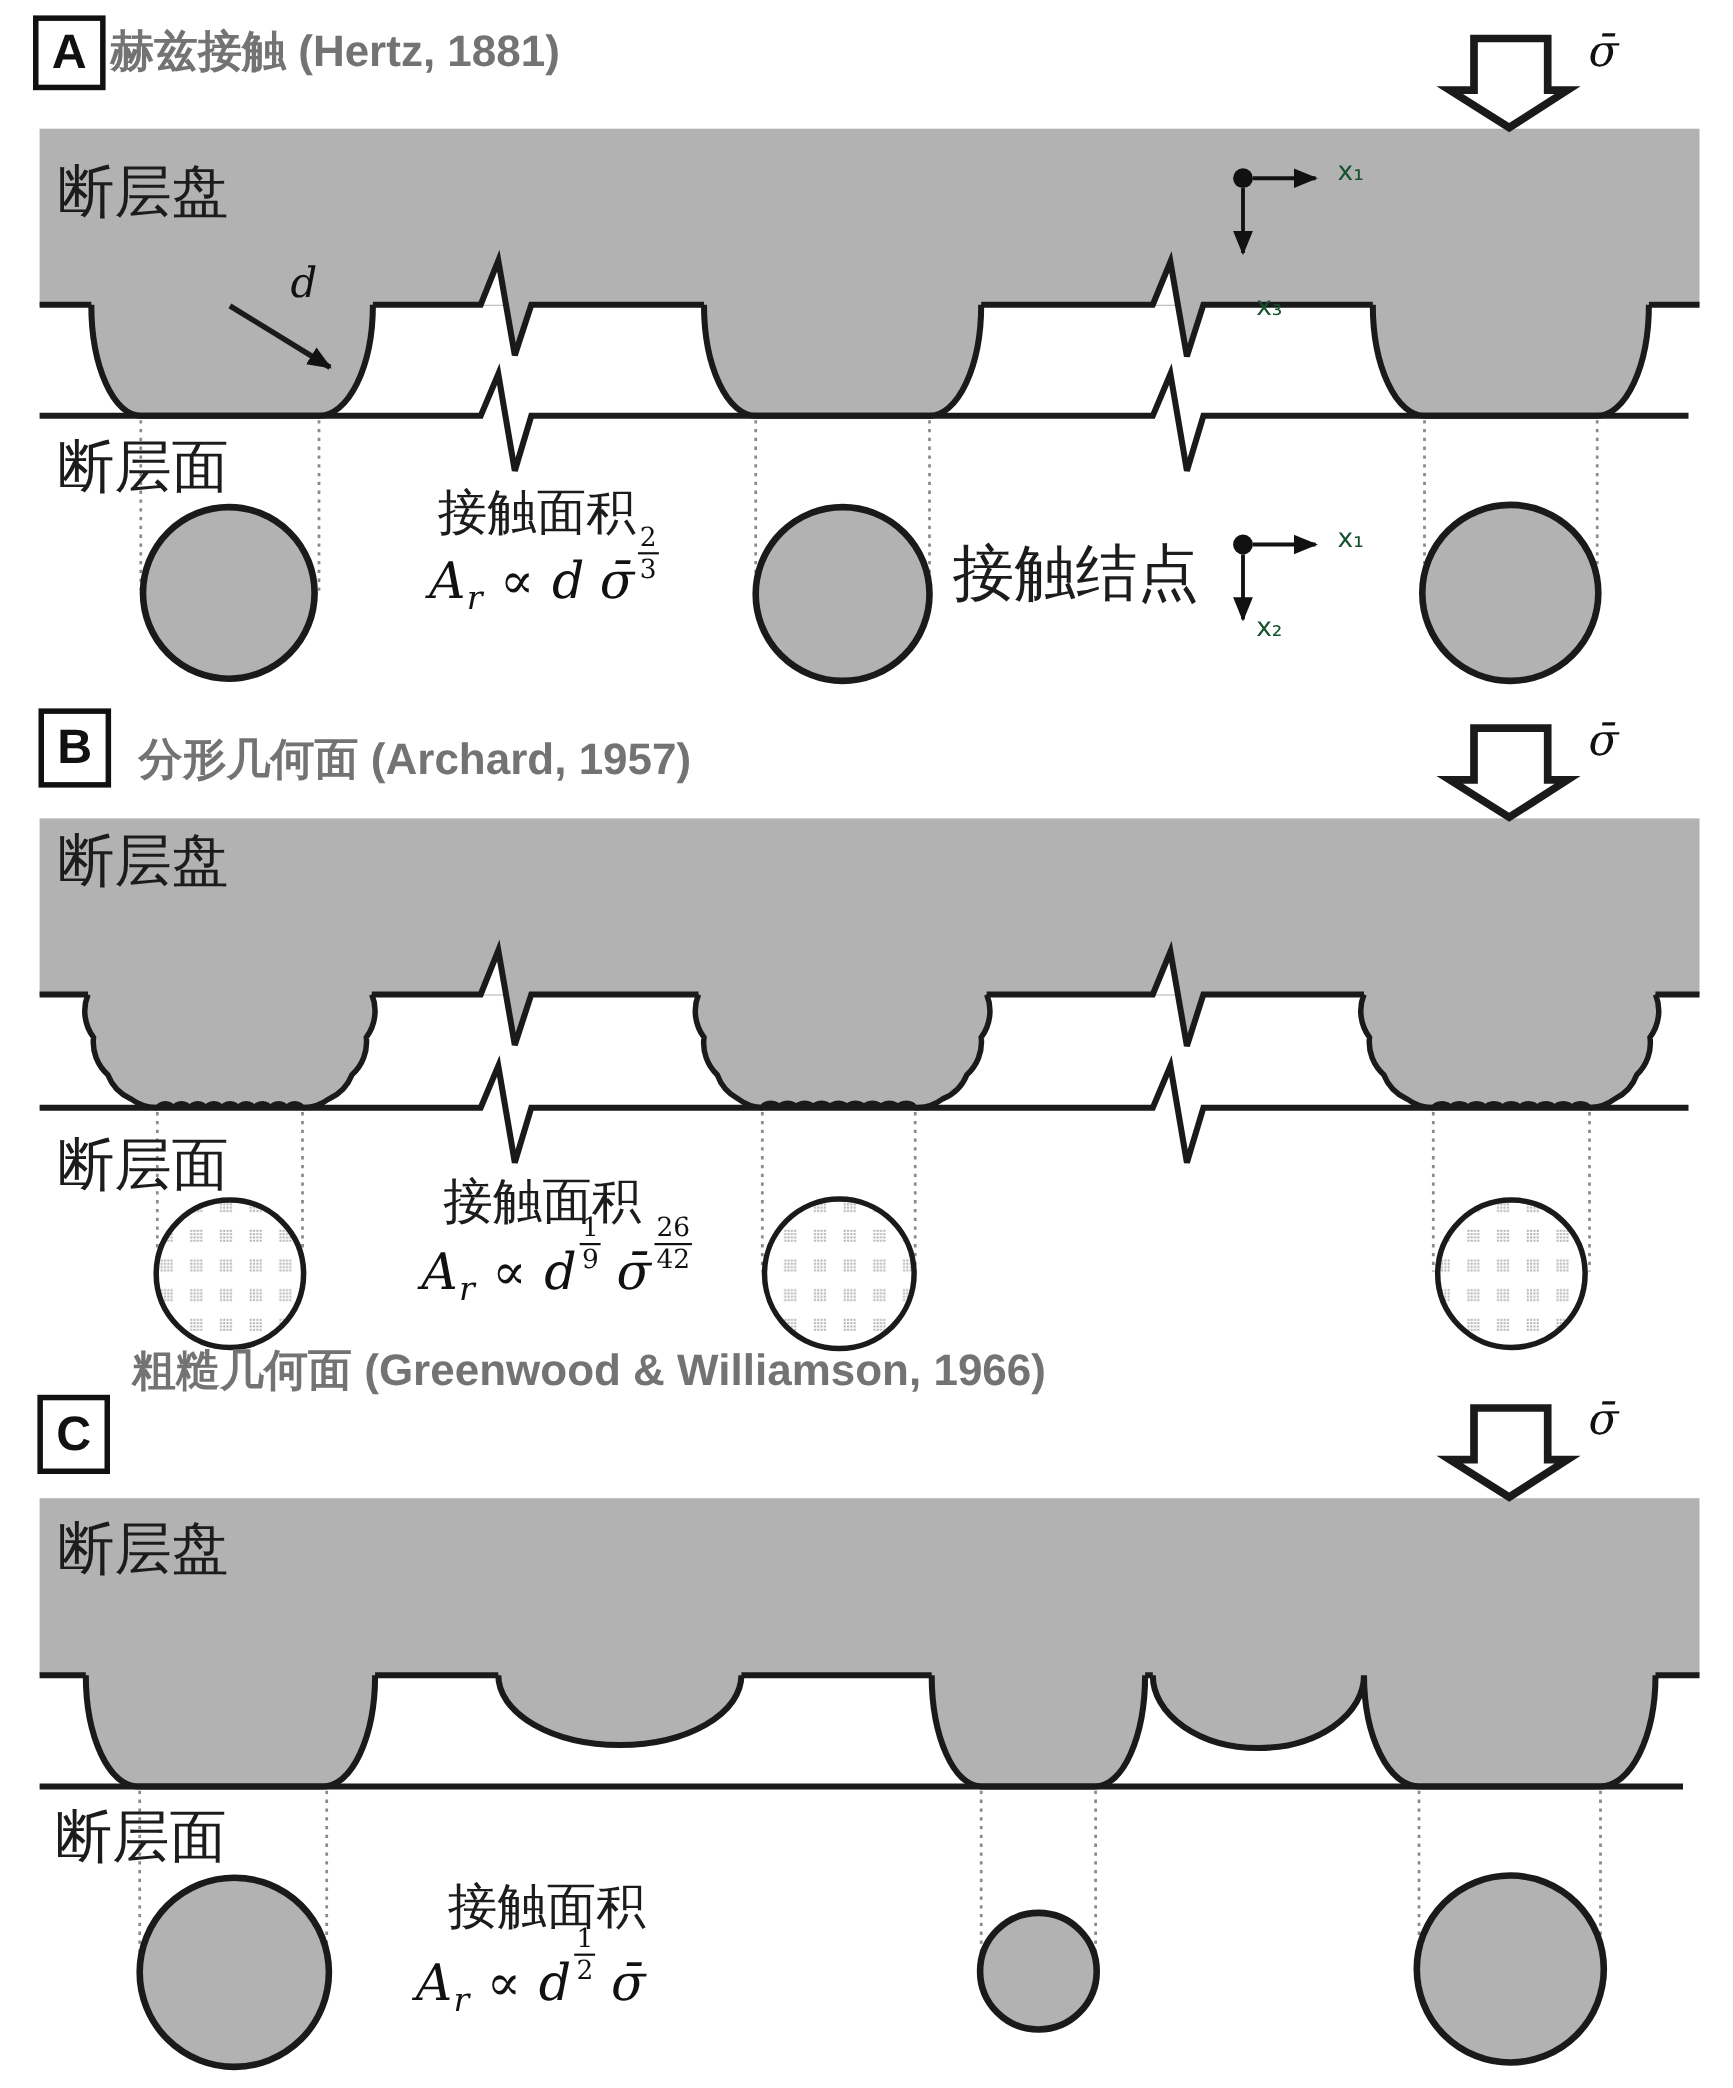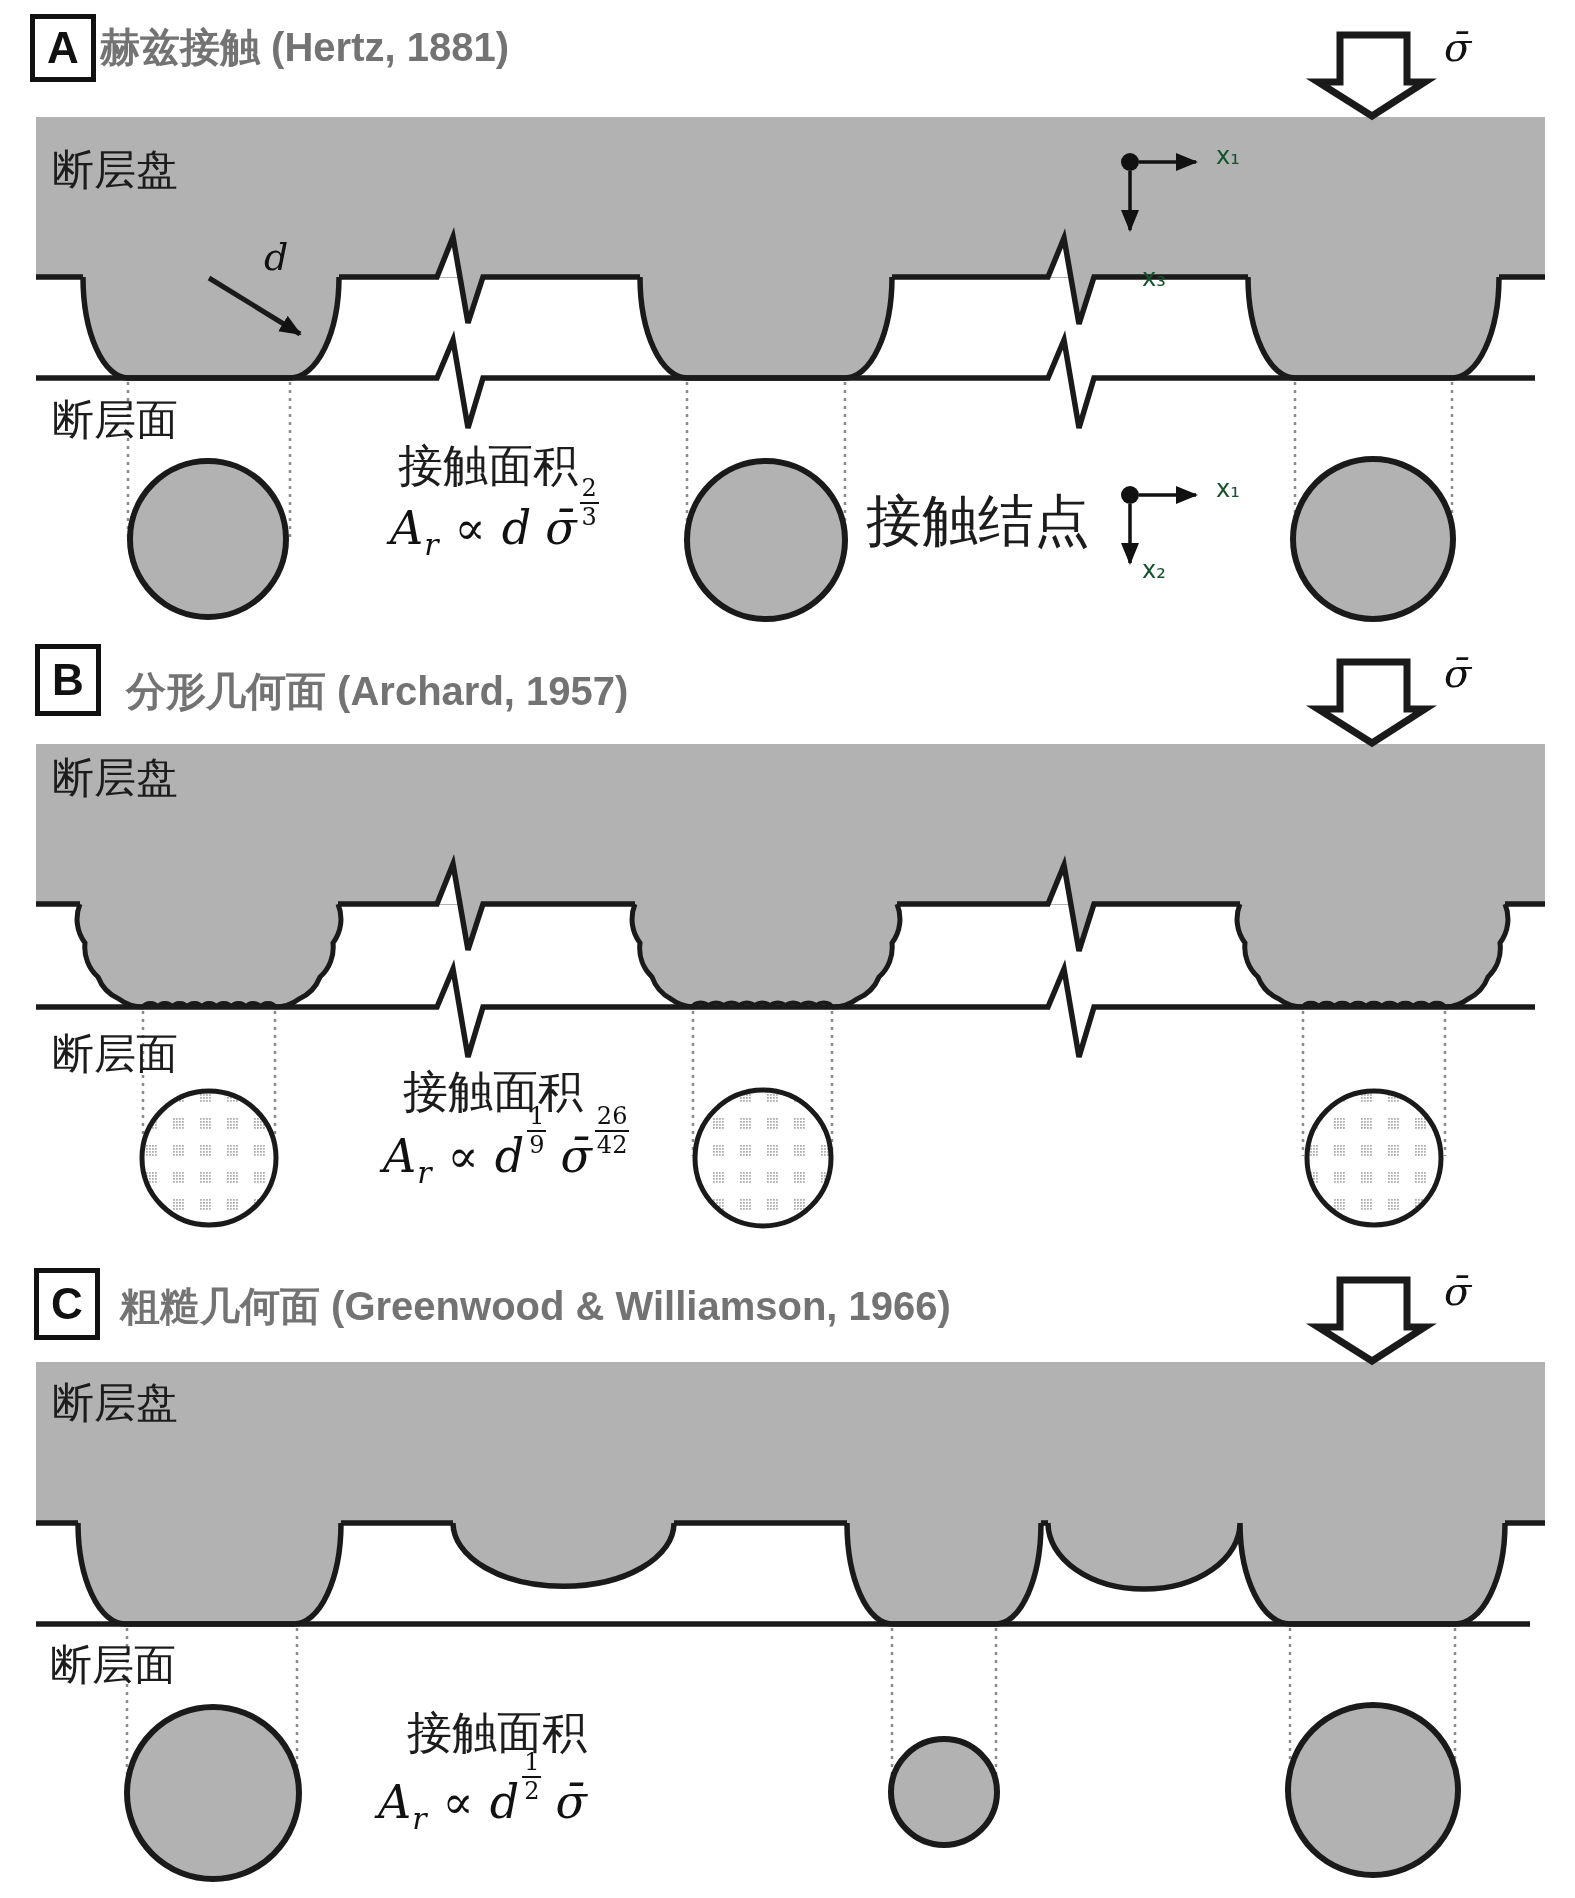--- a/index.html
+++ b/index.html
@@ -2,21 +2,21 @@
 <html><head>
 <meta charset="utf-8">
 <style>
   html,body{margin:0;padding:0;background:#ffffff;}
   #stage{
     position:relative;width:1575px;height:1898px;background:#ffffff;overflow:hidden;
     font-family:"Liberation Sans", sans-serif;color:#111;
   }
   #shapes{position:absolute;left:0;top:0;}
   .lbl{position:absolute;white-space:nowrap;line-height:1.05;}
-  .cjk{font-size:42px;color:#1c1c1c;}
+  .cjk{font-size:52px;color:#1c1c1c;}
   .panel-letter-box{
     position:absolute;width:56px;border:5px solid #111;background:#fff;
     display:flex;align-items:center;justify-content:center;
     font-weight:bold;font-size:44px;color:#111;
   }
   .panel-title{font-weight:bold;font-size:40px;color:#737373;}
   .sigma{font-family:"DejaVu Serif", serif;font-style:italic;font-size:40px;color:#111;}
   .axis-lbl{font-family:"DejaVu Sans", sans-serif;font-size:24px;color:#14532d;}
   .d-lbl{font-family:"DejaVu Serif", serif;font-style:italic;font-size:38px;color:#111;}
   .formula{
@@ -242,21 +242,21 @@
     <span class="var">σ̄</span>
       <span class="sfrac">
         <span class="num">26</span>
         <span class="den">42</span>
       </span>
   </div>
 
   <div class="panel-letter-box" style="left:34px;top:1268px;height:62px;">
     <span>C</span>
   </div>
-  <div class="lbl panel-title" style="left:120px;top:1285px;text-align:center;">粗糙几何面 (Greenwood &amp; Williamson, 1966)</div>
+  <div class="lbl panel-title" style="left:120px;top:1225px;text-align:center;">粗糙几何面 (Greenwood &amp; Williamson, 1966)</div>
   <div class="lbl sigma" style="left:1444px;top:1270px;">σ̄</div>
   <div class="lbl cjk" style="left:52px;top:1381px;">断层盘</div>
   <div class="lbl cjk" style="left:50px;top:1643px;">断层面</div>
   <div class="lbl cjk" style="left:407px;top:1709px;font-size:45px;">接触面积</div>
   <div class="lbl formula" style="left:378px;top:1772px;">
     <span class="var">A</span>
       <span class="sub">r</span>
     <span class="rel">∝</span>
     <span class="var">d</span>
       <span class="sfrac">

